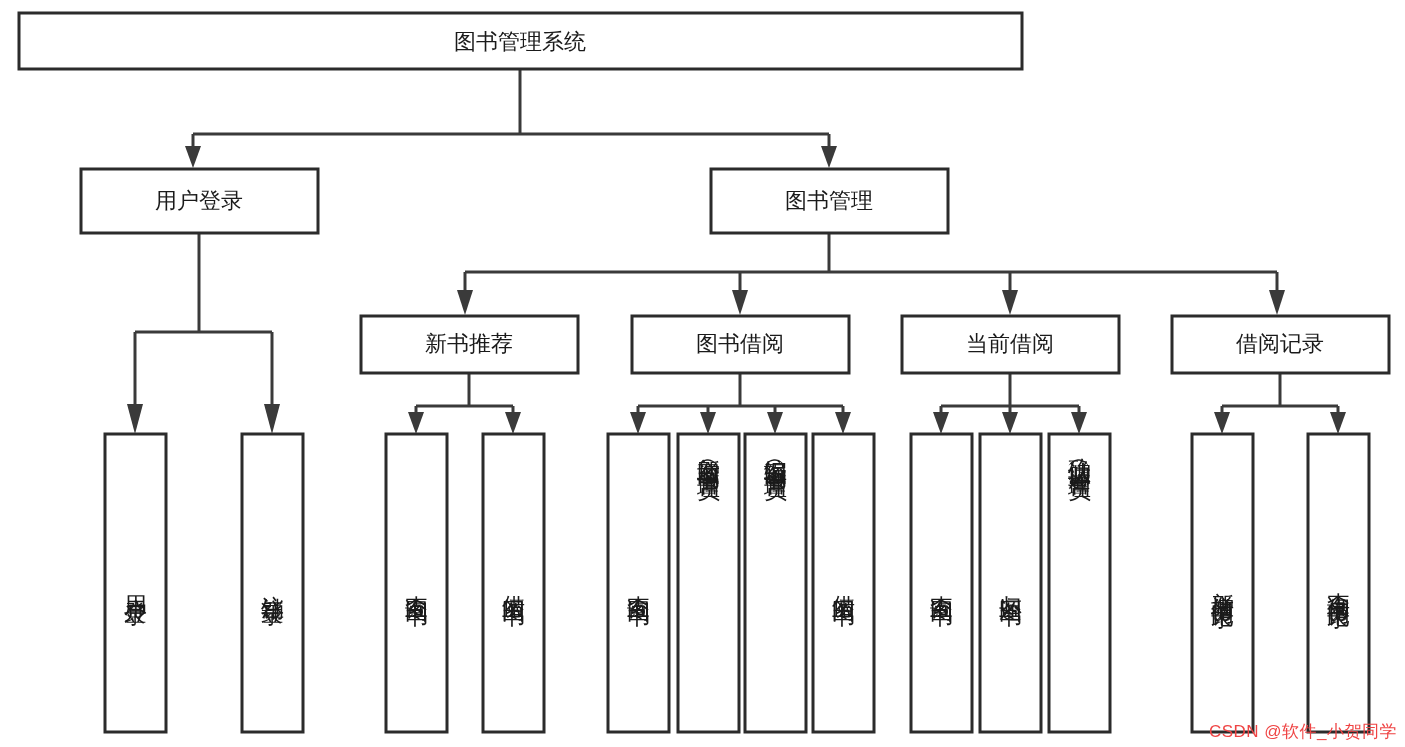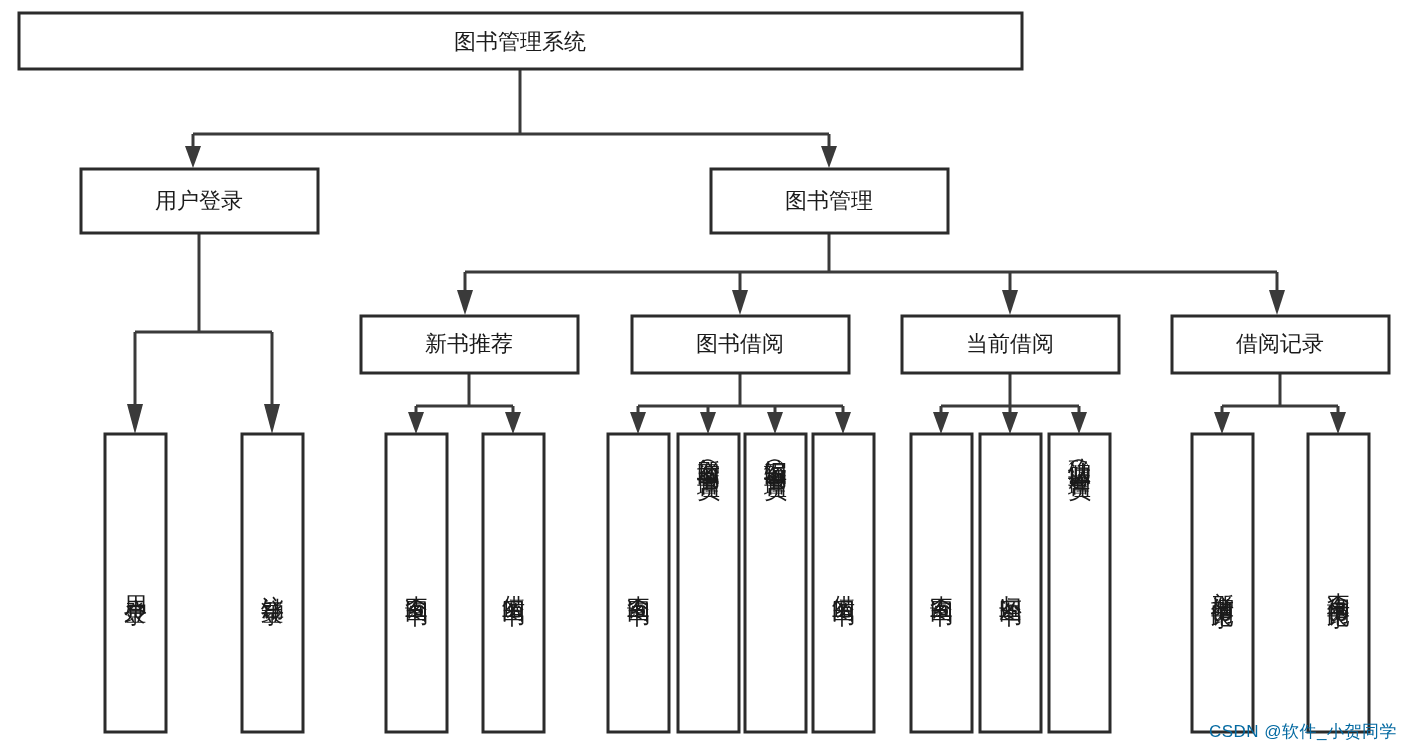--- a/index.html
+++ b/index.html
@@ -66,21 +66,21 @@
     justify-content: center;
     white-space: nowrap;
     pointer-events: none;
   }
   .watermark {
     position: absolute;
     right: 8px;
     bottom: 4px;
     font-family: "Liberation Sans", "DejaVu Sans", sans-serif;
     font-size: 17px;
-    color: #0369a1;
+    color: #ef4444;
     white-space: nowrap;
     letter-spacing: 0.5px;
   }
 </style>
 </head>
 <body>
 
 <div id="diagram-root">
 
   <svg class="flow" viewBox="0 0 1405 747" xmlns="http://www.w3.org/2000/svg">

